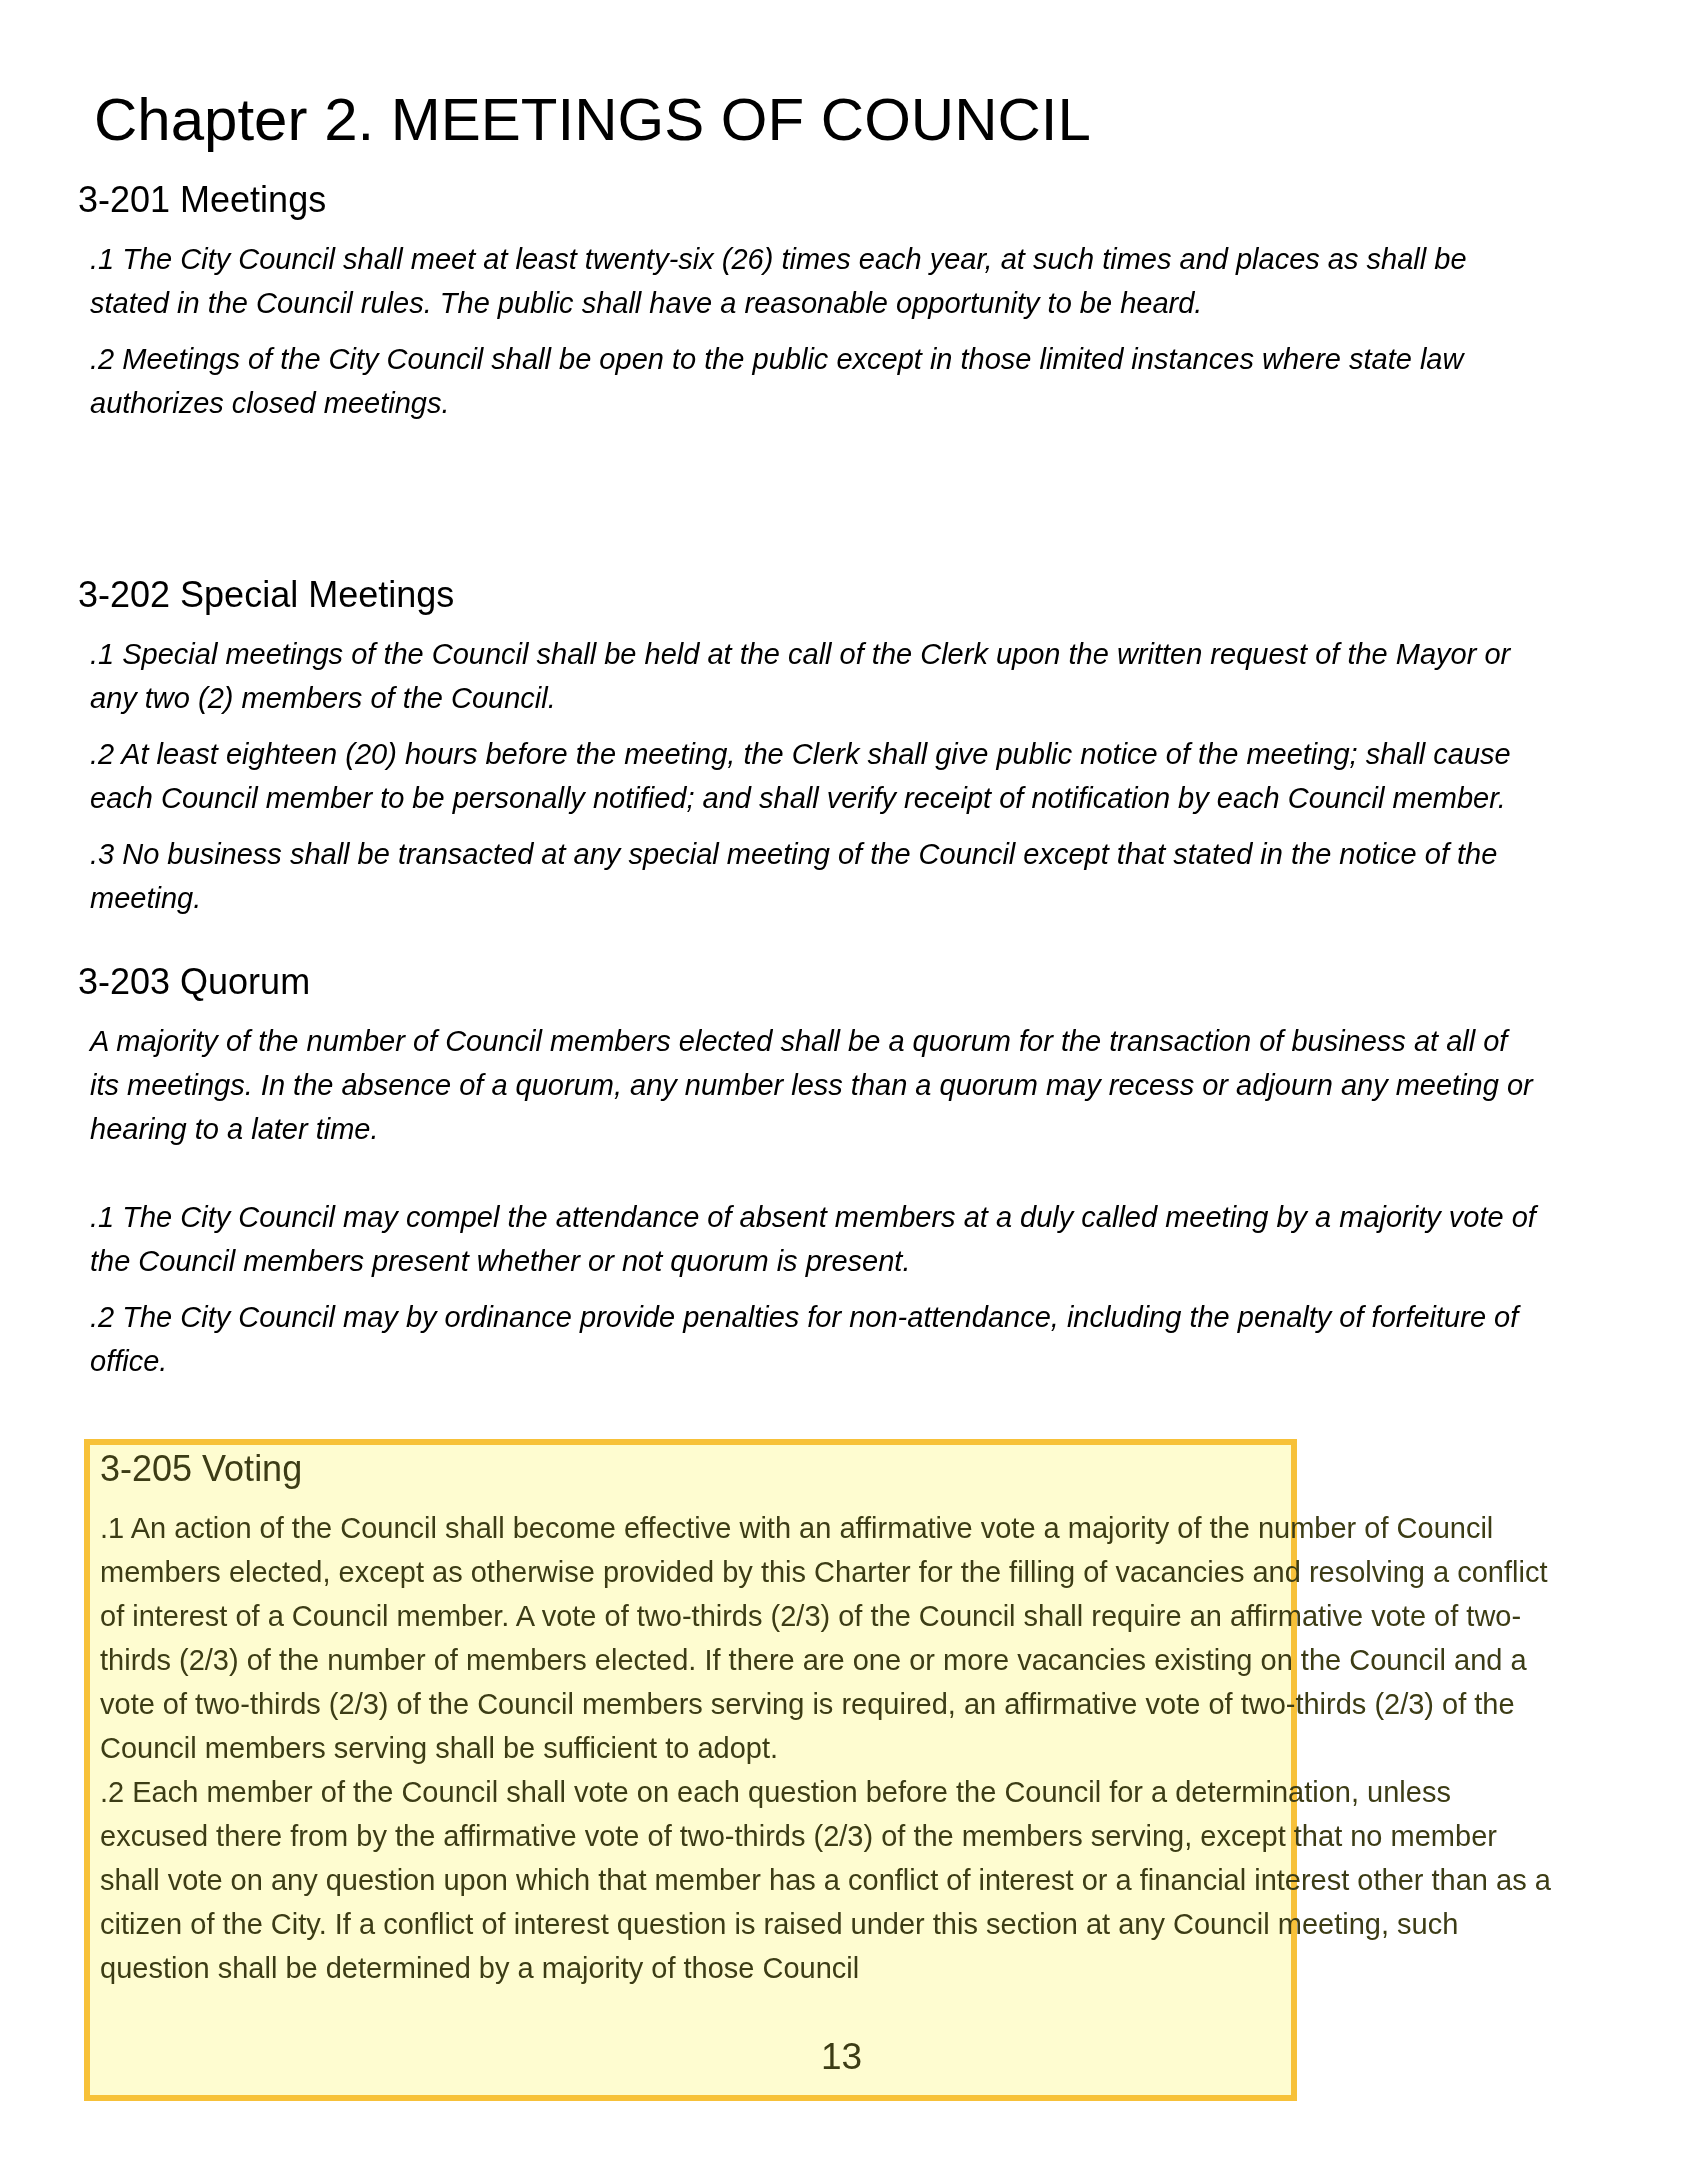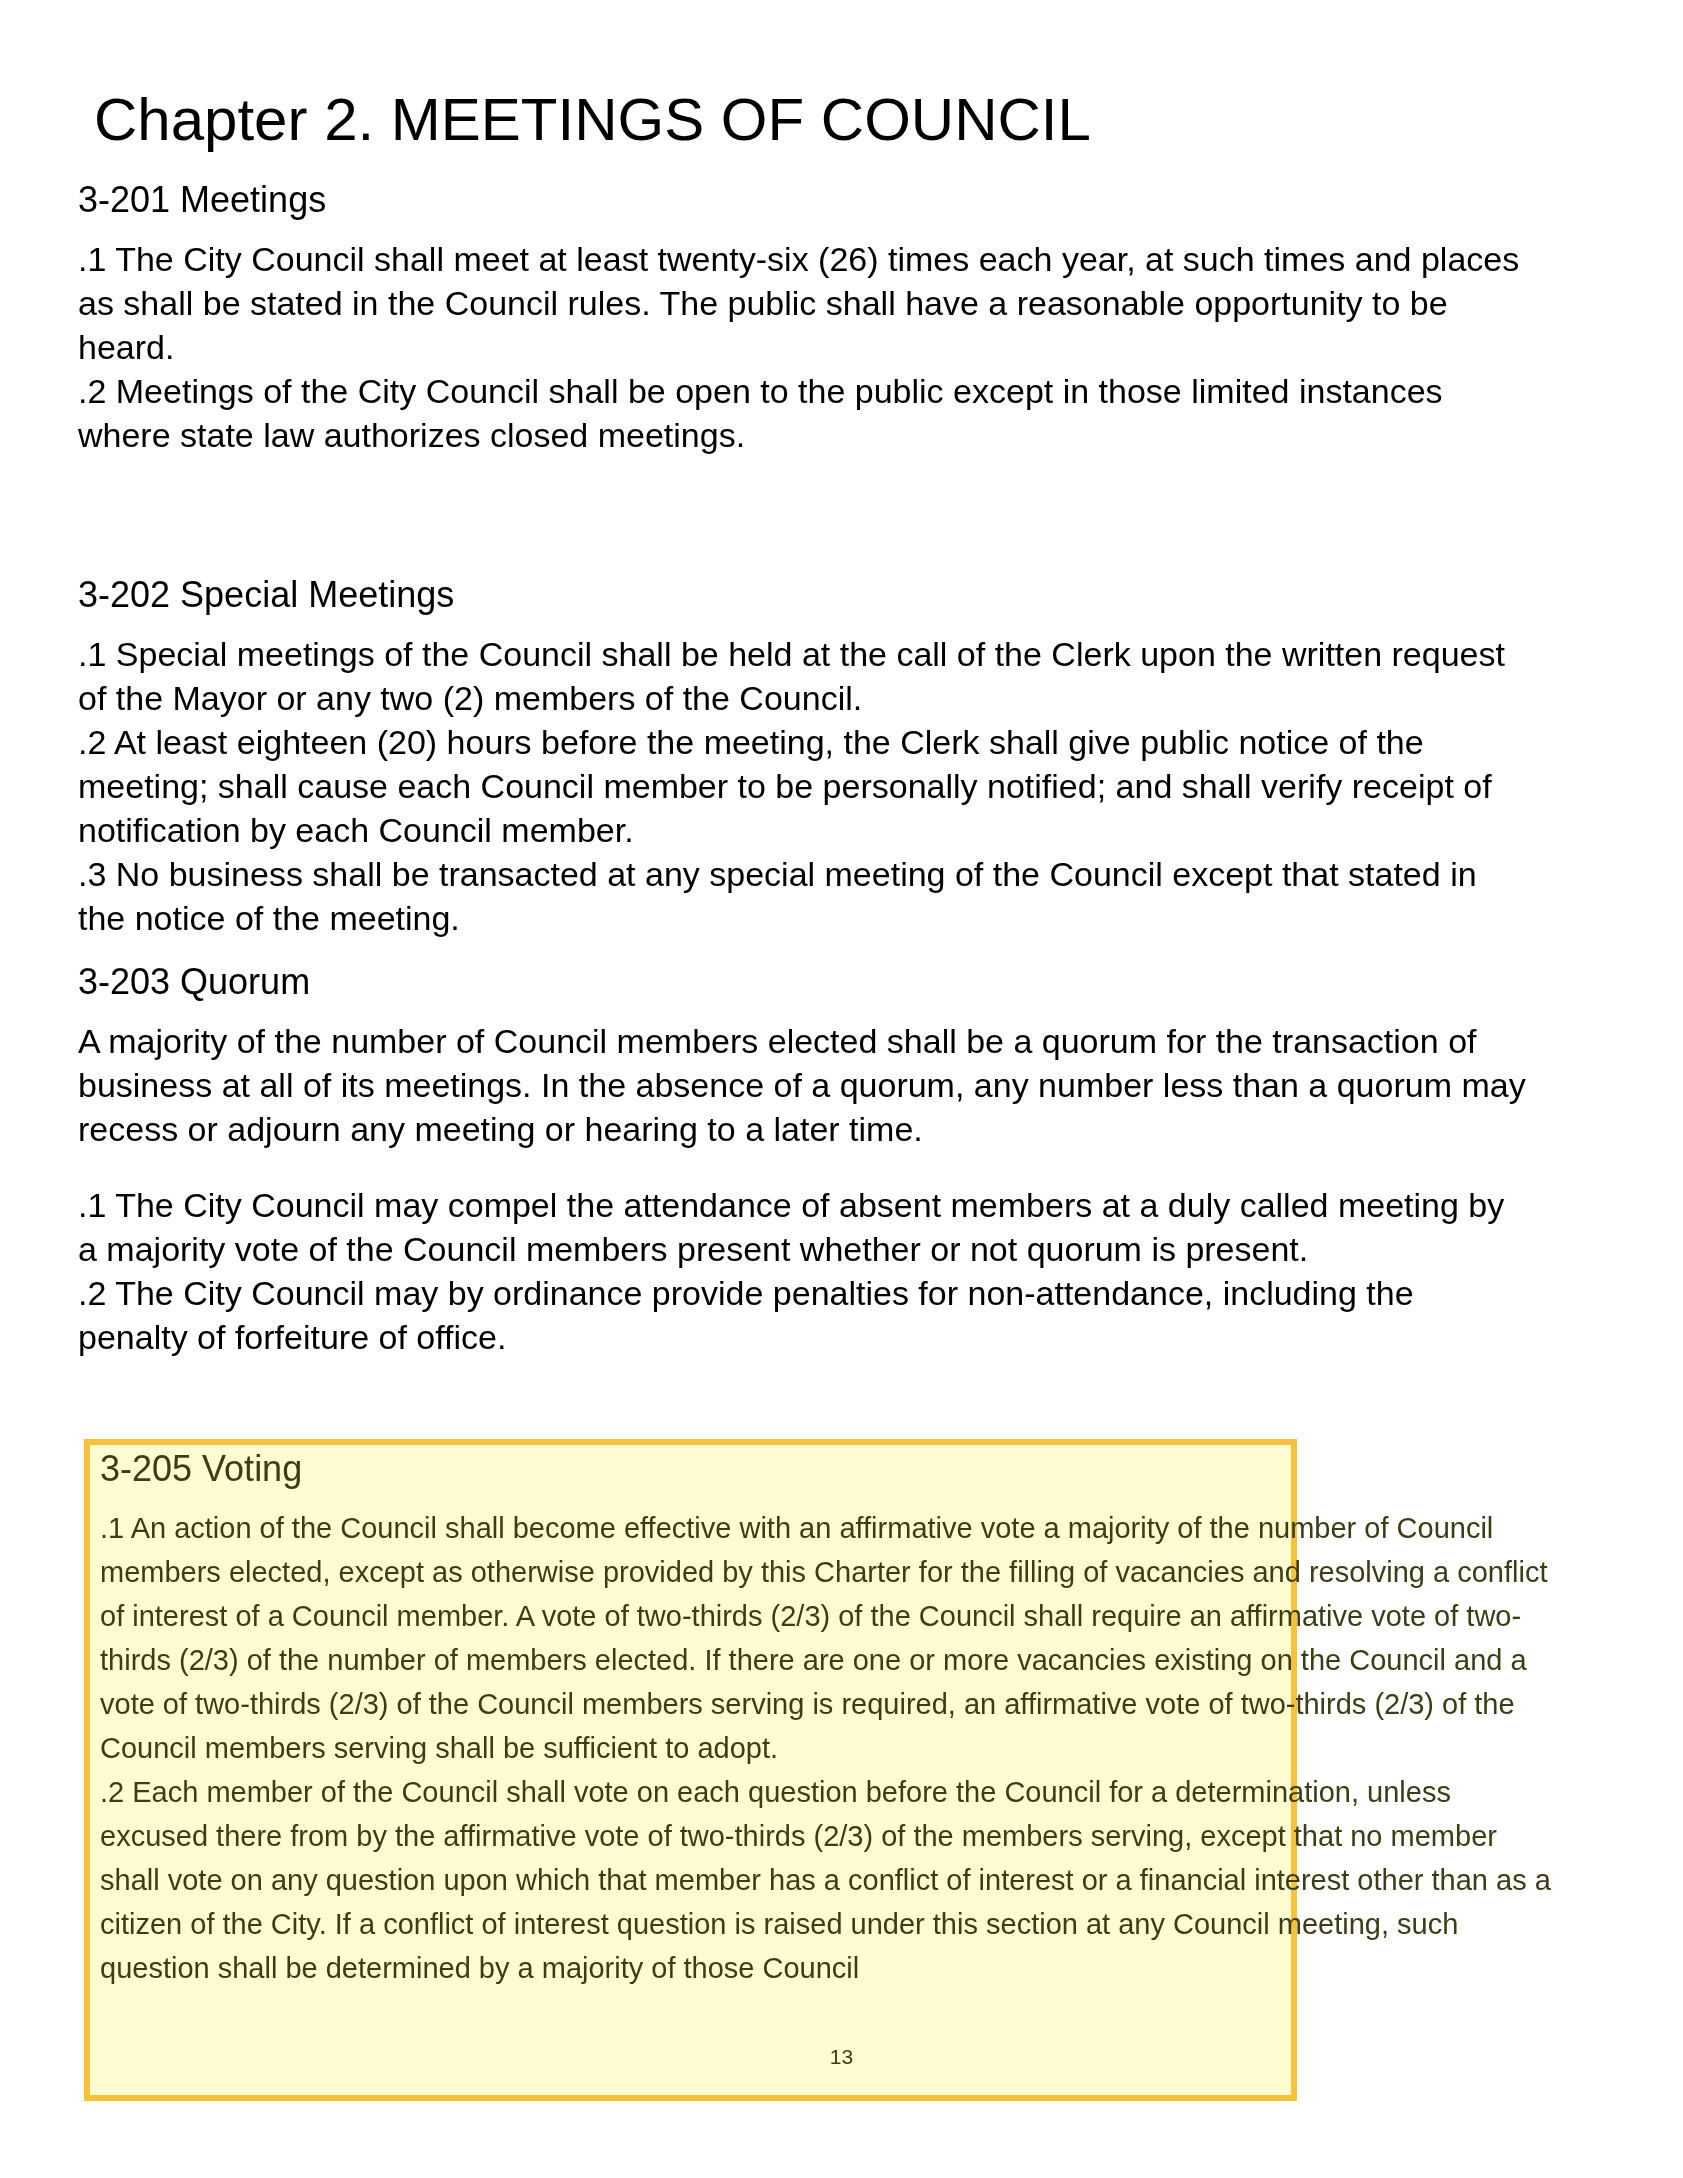--- a/index.html
+++ b/index.html
@@ -38,24 +38,25 @@
     left: 78px;
     width: 1455px;
   }
   .sec h2 {
     margin: 0 0 16px 0;
     font-size: 36px;
     font-weight: 400;
     line-height: 43px;
   }
   .sec p {
-    margin: 0;
-    font-size: 34px;
+    margin: 12px;
+    font-size: 29px;
     line-height: 44px;
     width: 1451px;
+    font-style: italic;
   }
   .highlight-box {
     position: absolute;
     left: 84px;
     top: 1439px;
     width: 1213px;
     height: 662px;
     background: var(--highlight-bg, #fefcd0);
     border: 6px solid var(--highlight-border, #f7c139);
     padding: 2px 26px 0 10px;
@@ -72,21 +73,21 @@
     font-size: 29px;
     line-height: 44px;
     width: 1451px;
   }
   .page-number {
     position: absolute;
     left: 0;
     top: 2035px;
     width: 1683px;
     text-align: center;
-    font-size: 21px;
+    font-size: 37px;
     line-height: 44px;
     color: var(--highlight-text, #3c3c15);
   }
 </style>
 </head>
 <body>
 
 <div class="page">
 
   <h1 class="doc-title">Chapter 2. MEETINGS OF COUNCIL</h1>

